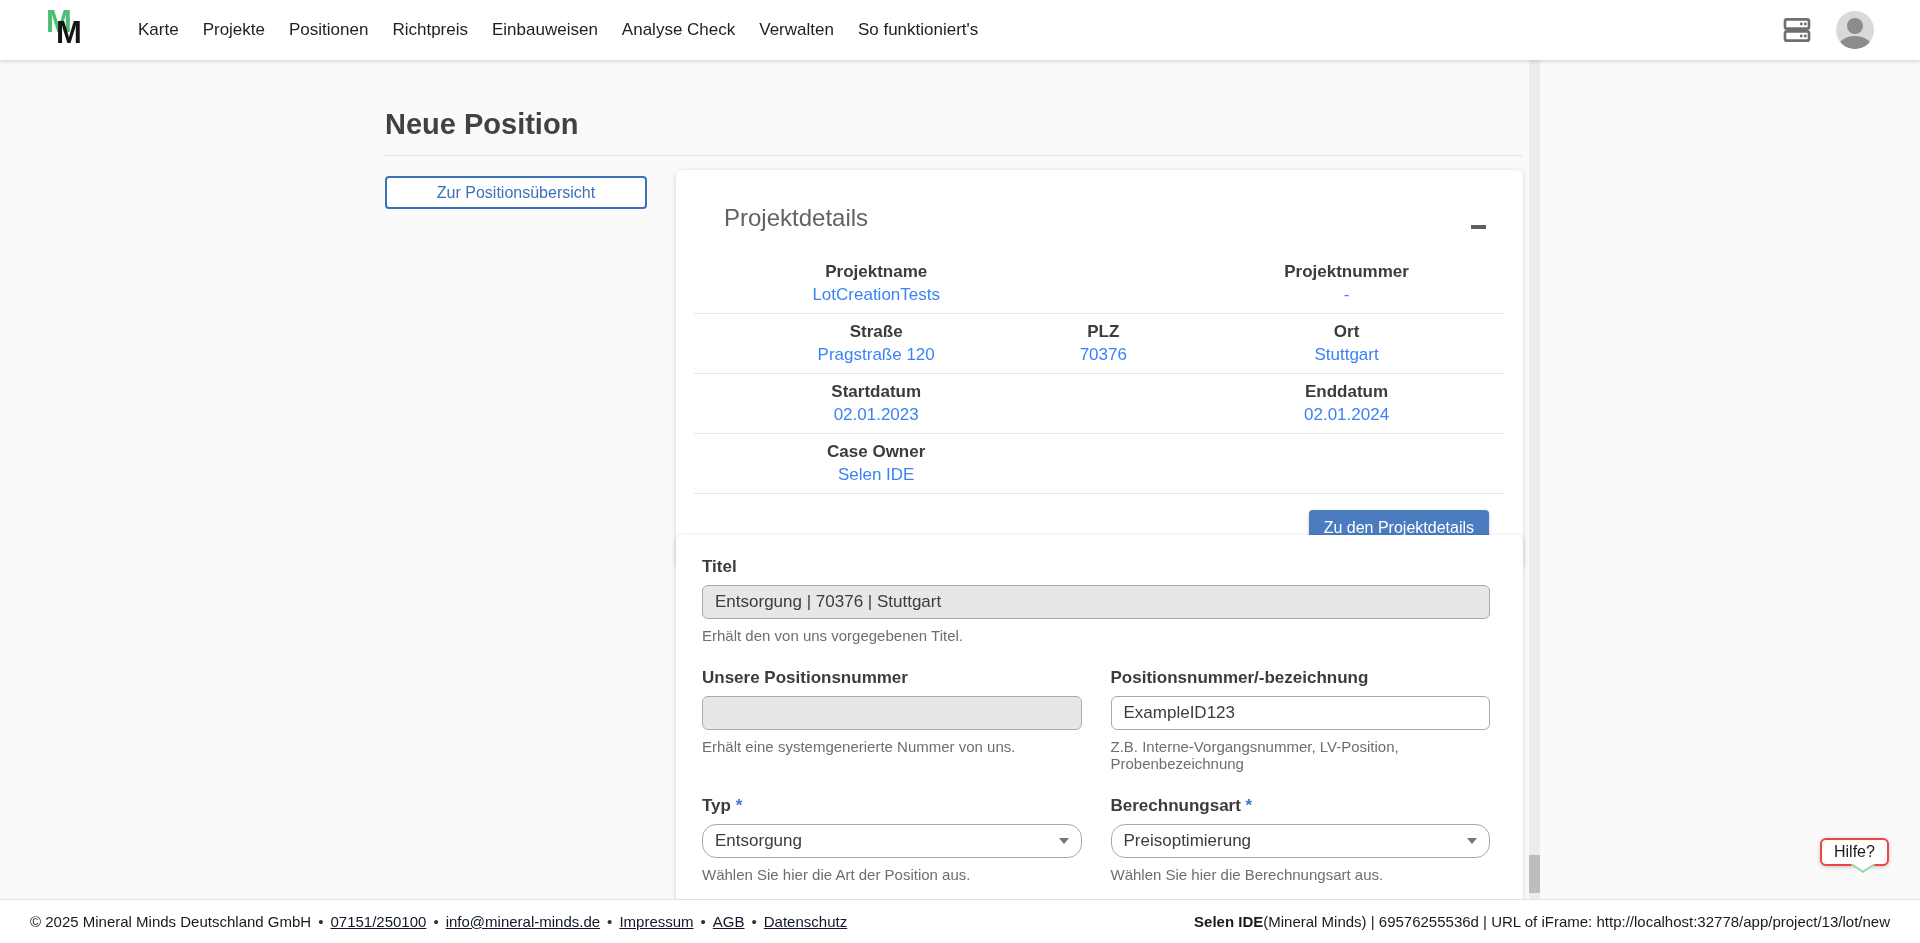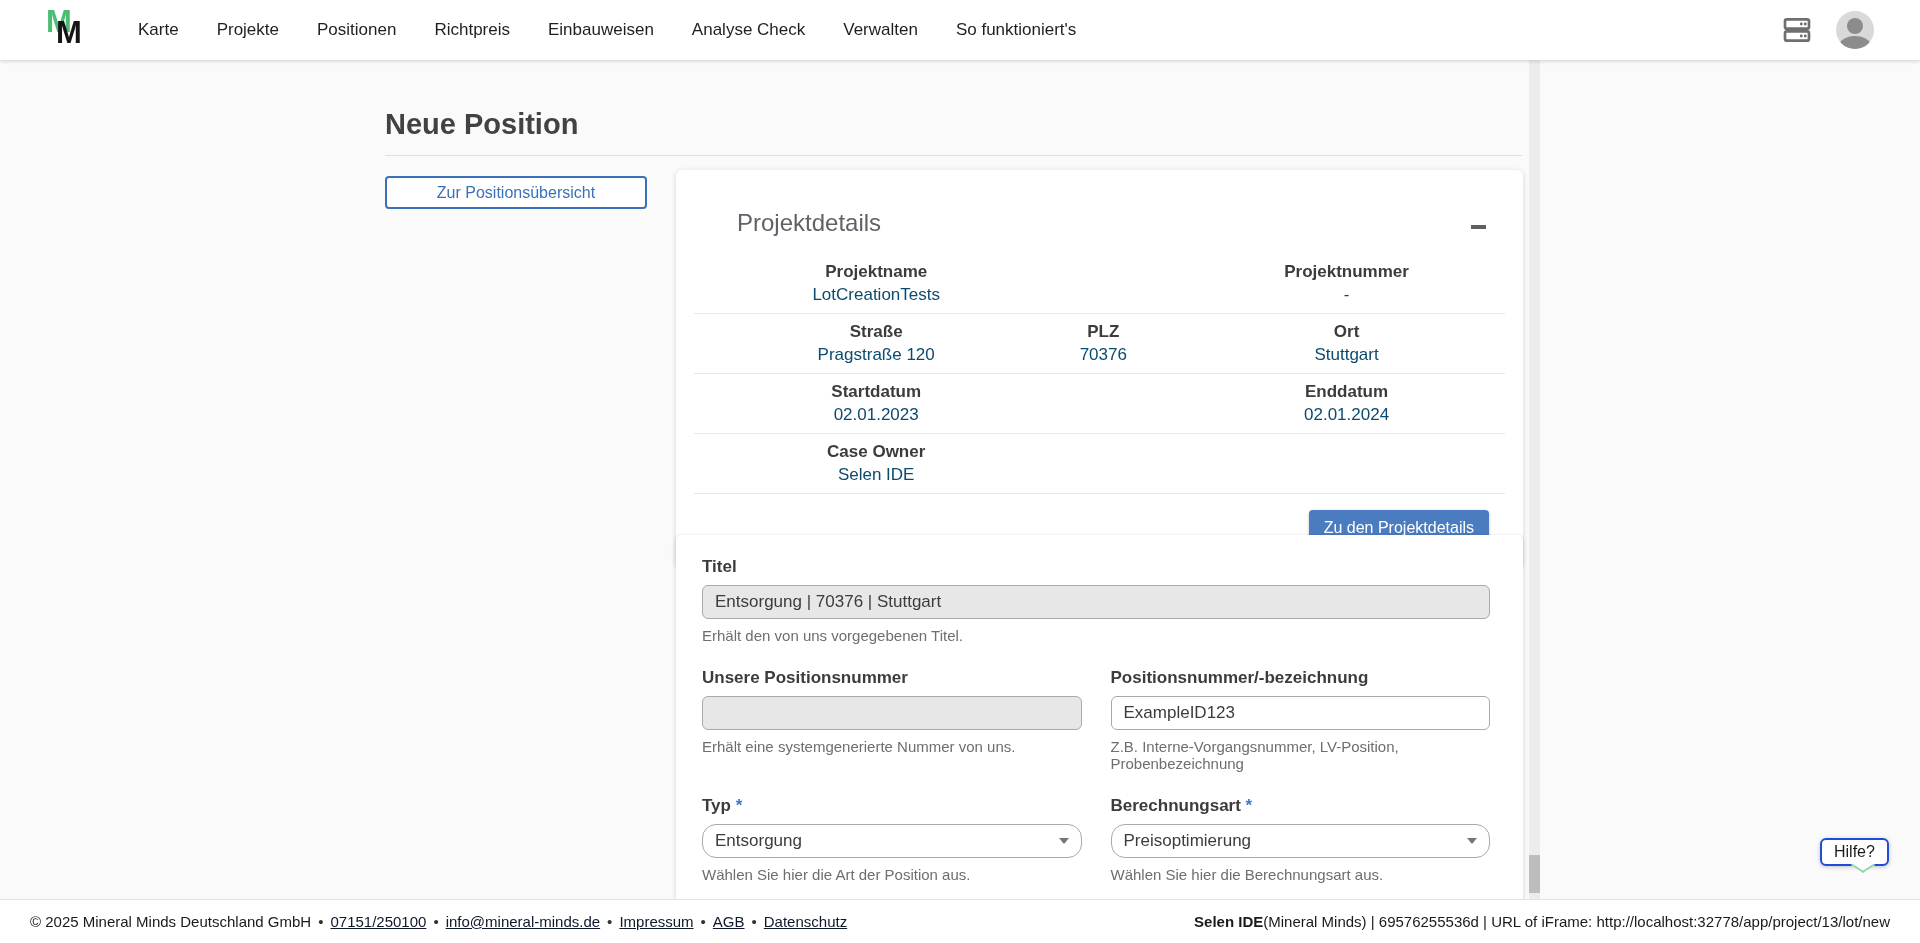--- a/index.html
+++ b/index.html
@@ -15,21 +15,21 @@
   .navbar {
     position:absolute; top:0; left:0; right:0; height:60px;
     background:#ffffff;
     box-shadow:0 1px 4px rgba(0,0,0,.18);
     display:flex; align-items:center;
     z-index:30;
   }
   .logo { position:relative; width:48px; height:48px; margin-left:44px; cursor:pointer; }
   .logo .m1 { position:absolute; left:2px; top:-2px; font-size:31px; font-weight:bold; color:#4dbd74; }
   .logo .m2 { position:absolute; left:12px; top:9px; font-size:31px; font-weight:bold; color:#151515; }
-  .nav-items { display:flex; gap:38px; margin-left:46px; }
+  .nav-items { display:flex; gap:24px; margin-left:46px; }
   .nav-item { font-size:17px; color:#1f1f1f; cursor:pointer; white-space:nowrap; }
   .nav-right { margin-left:auto; display:flex; align-items:center; gap:22px; margin-right:46px; }
   .icon-btn { cursor:pointer; display:flex; align-items:center; }
   .avatar {
     width:38px; height:38px; border-radius:50%;
     background:#d9d9d9; overflow:hidden; position:relative; cursor:pointer;
   }
   .avatar .head { position:absolute; left:11px; top:7px; width:16px; height:16px; border-radius:50%; background:#8c8c8c; }
   .avatar .body { position:absolute; left:3px; top:25px; width:32px; height:20px; border-radius:50% 50% 0 0; background:#8c8c8c; }
 
@@ -47,31 +47,31 @@
   }
 
   .card {
     position:absolute; background:#ffffff; border-radius:6px;
     box-shadow:0 1px 5px rgba(0,0,0,.16);
   }
   .card1 { left:676px; top:110px; width:847px; }
   .card2 { left:676px; top:475px; width:847px; height:490px; padding:22px 33px 30px 26px; }
 
   
-  .card1-header { display:flex; justify-content:space-between; align-items:center; padding:34px 30px 12px 61px; }
+  .card1-header { display:flex; justify-content:space-between; align-items:flex-start; padding:34px 30px 12px 48px; }
   .card1-title { font-size:24px; color:#5f6368; }
   .collapse-btn { width:30px; height:30px; border:none; background:transparent; cursor:pointer;
                   display:flex; align-items:center; justify-content:center; margin-top:8px; }
   .minus-bar { width:15px; height:4px; background:#5f5f5f; }
 
   .ptable { margin:0 18px; }
   .prow { display:grid; grid-template-columns:40% 16% 44%; border-bottom:1px solid #e8e8e8; padding:8px 0; }
   .pcell { padding-left:40px;text-align:center; }
   .plabel { font-size:17px; font-weight:bold; color:#3c3c3c; margin-bottom:3px; }
-  .pvalue { font-size:17px; color:#0c4a6e; }
+  .pvalue { font-size:17px; color:#3b82f6; }
 
   .card1-footer { display:flex; justify-content:flex-end; padding:16px 34px 22px; }
   .primary-btn {
     background:#4a7cbf; color:#ffffff; border:none; border-radius:4px;
     font-size:16px; font-family:inherit; padding:9px 15px; cursor:pointer;
     box-shadow:0 1px 3px rgba(0,0,0,.25);
   }
 
   
   .field-label { font-size:17px; font-weight:bold; color:#3c3c3c; margin-bottom:8px; display:block; }
@@ -91,21 +91,21 @@
   }
   .caret { width:0; height:0; border-left:5px solid transparent; border-right:5px solid transparent; border-top:6px solid #757575; }
 
   
   .scroll-track { position:absolute; left:1529px; top:0; width:11px; height:839px; background:#ececec; }
   .scroll-thumb { position:absolute; left:0; right:0; top:795px; height:38px; background:#bdbdbd; }
 
   
   .help-btn {
     position:absolute; left:1820px; top:838px; z-index:40;
-    background:#ffffff; border:2px solid #1d4ed8; border-radius:6px;
+    background:#ffffff; border:2px solid #ef4444; border-radius:6px;
     padding:3px 12px; font-size:16px; color:#1c1c1c; font-family:inherit;
     cursor:pointer; box-shadow:0 1px 4px rgba(0,0,0,.22);
   }
   .help-btn::after {
     content:""; position:absolute; bottom:-8px; left:34px;
     width:12px; height:12px; background:#ffffff;
     border-right:2px solid #8fd3a8; border-bottom:2px solid #8fd3a8;
     transform:rotate(45deg) skew(-12deg,-12deg);
   }
 

